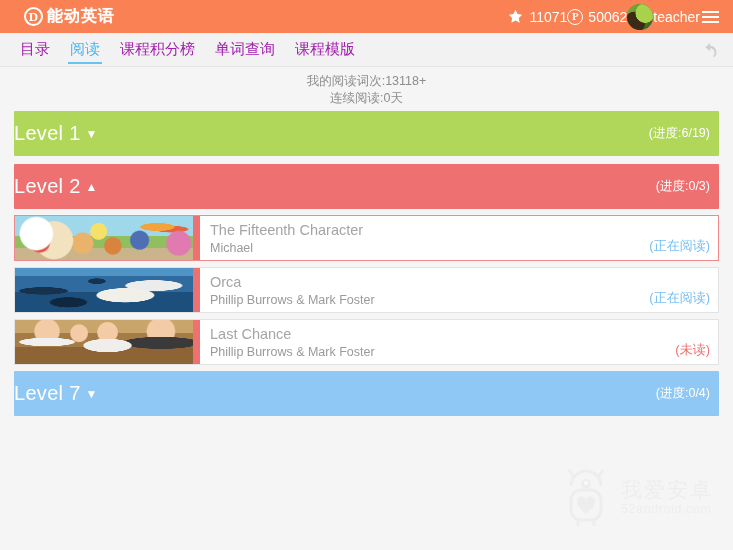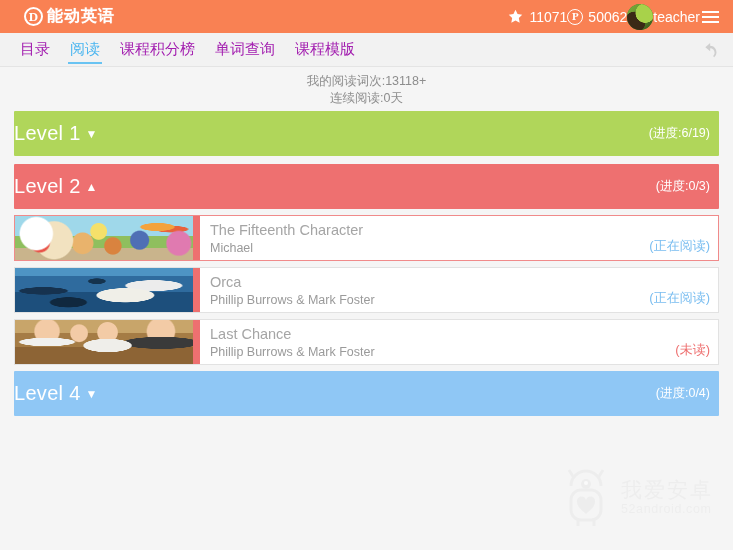--- a/index.html
+++ b/index.html
@@ -383,21 +383,21 @@
     <div class="book-accent"></div>
     <div class="book-info">
       <div class="book-title">Last Chance</div>
       <div class="book-author">Phillip Burrows &amp; Mark Foster</div>
       <div class="book-status status-unread">(未读)</div>
     </div>
   </div>
 
   <div class="level-bar lvl-3">
     <div class="level-title">
-      <span>Level 4</span>
+      <span>Level 7</span>
       <span class="caret">▼</span>
     </div>
     <div class="progress">(进度:0/4)</div>
   </div>
 
 </div>
 
 <div class="watermark">
   <svg width="52" height="62" viewBox="0 0 52 62">
     <g fill="none" stroke="#e8e8e8" stroke-width="3">

